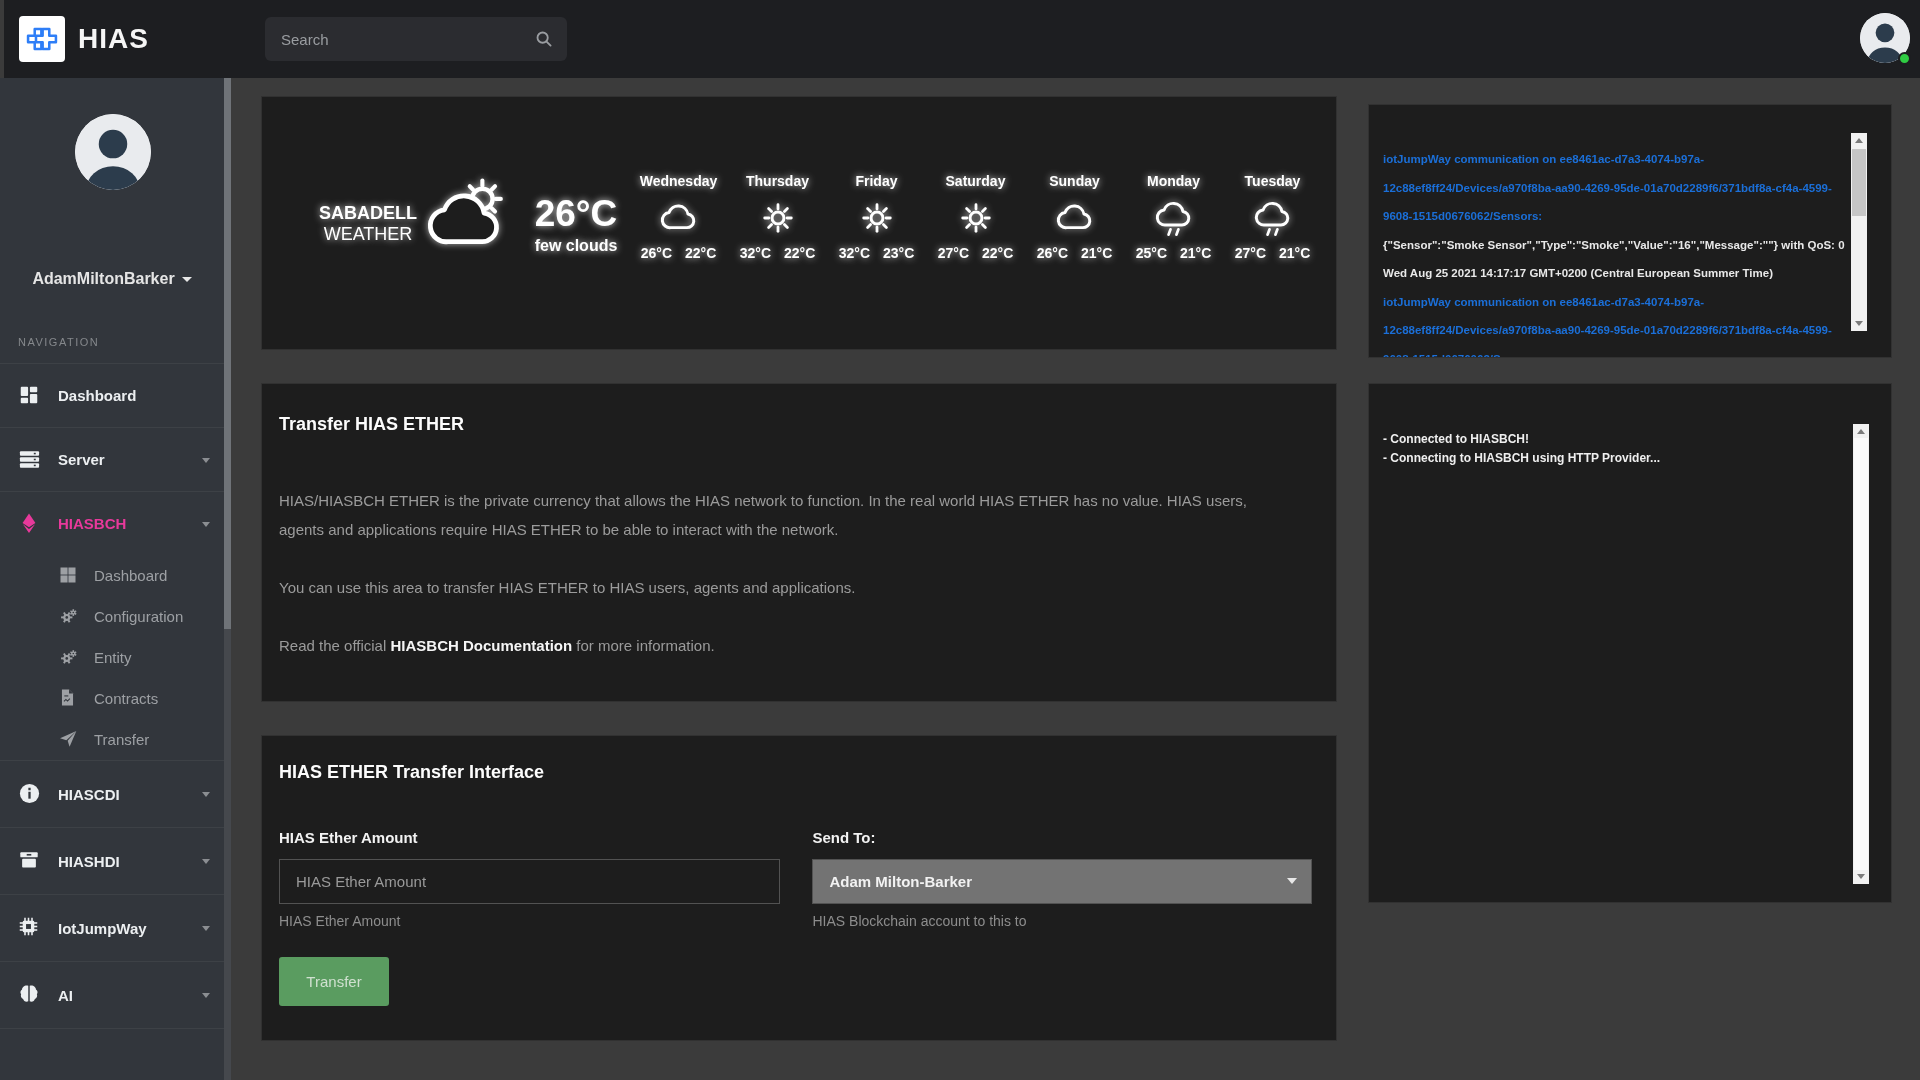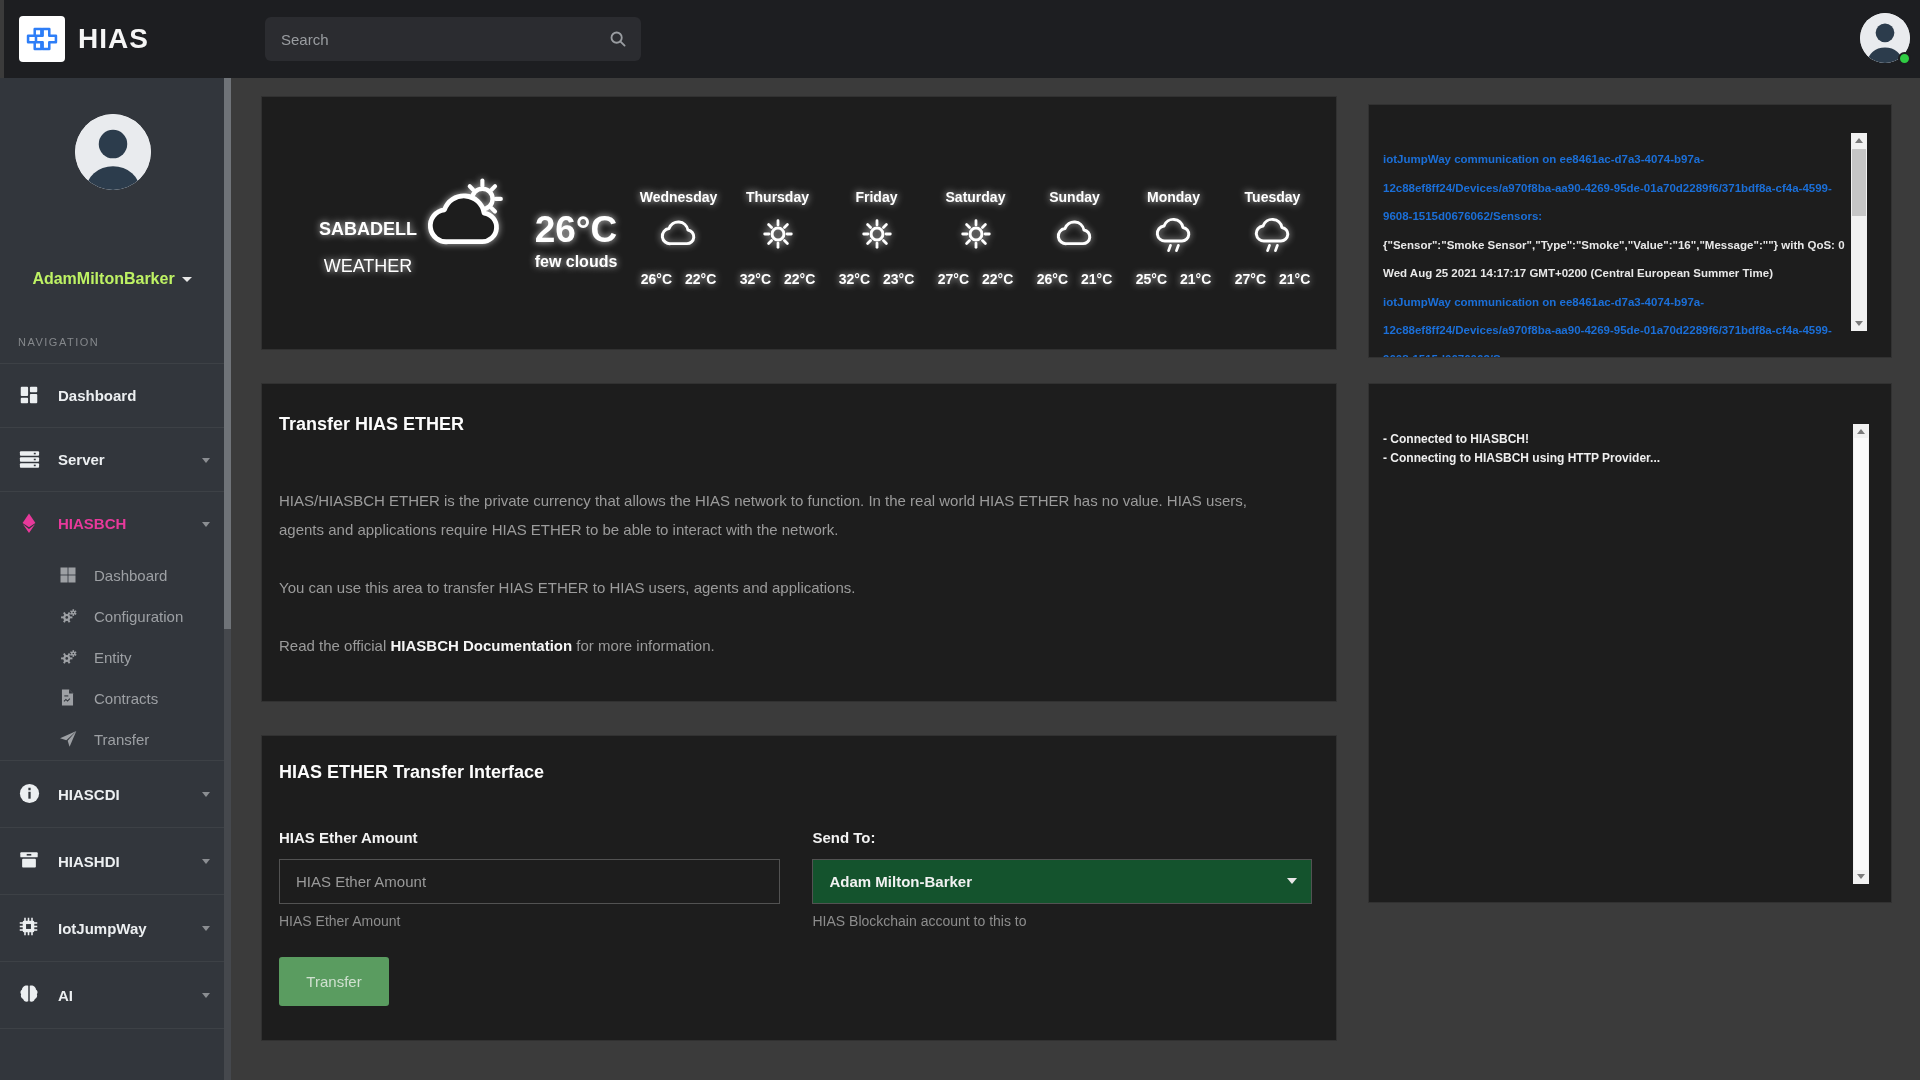--- a/index.html
+++ b/index.html
@@ -6,38 +6,38 @@
   html,body { width:1920px; height:1080px; overflow:hidden; background:#3b3b3b;
     font-family:"Liberation Sans", sans-serif; }
   #app { position:relative; width:1920px; height:1080px; background:#3b3b3b; }
 
   
   #topbar { position:absolute; left:4px; top:0; width:1920px; height:78px; background:#1d1e21; z-index:5; }
   .logo-box { position:absolute; left:15px; top:16px; width:46px; height:46px; background:#ffffff; border-radius:4px;
     display:flex; align-items:center; justify-content:center; }
   .brand { position:absolute; left:74px; top:0; height:78px; line-height:78px; color:#f5f5f5;
     font-size:28px; font-weight:bold; letter-spacing:1px; }
-  .searchbar { position:absolute; left:261px; top:17px; width:376px; height:44px; background:#2b2c30;
+  .searchbar { position:absolute; left:261px; top:17px; width:302px; height:44px; background:#2b2c30;
     border-radius:6px; display:flex; align-items:center; }
   .searchbar input { flex:1; height:100%; background:transparent; border:none; outline:none;
     color:#cfd2d6; font-size:15px; padding:0 10px 0 16px; font-family:"Liberation Sans", sans-serif; }
   .searchbar input::placeholder { color:#9a9da1; }
   .search-icon { width:22px; height:22px; margin-right:12px; }
   .top-avatar { position:absolute; right:14px; top:13px; width:50px; height:50px; border-radius:50%;
     background:#e9ebee; overflow:hidden; cursor:pointer; }
   .status-dot { position:absolute; right:13px; top:52px; width:13px; height:13px; border-radius:50%;
     background:#2fcc43; border:2px solid #1d1e21; z-index:6; }
 
   
   #sidebar { position:absolute; left:0; top:78px; width:231px; height:1002px; background:#32363c; overflow:hidden; }
   #sidebar-scrollbar { position:absolute; right:0; top:0; width:7px; height:100%; background:#45484d; }
   #sidebar-scrollbar .thumb { position:absolute; top:0; left:0; width:7px; height:55%; background:#6f7378; }
   .side-avatar { position:absolute; left:75px; top:36px; width:76px; height:76px; border-radius:50%;
     background:#e9ebee; overflow:hidden; cursor:pointer; }
-  .side-user { position:absolute; left:0; top:192px; width:224px; text-align:center; color:#bef264;
+  .side-user { position:absolute; left:0; top:192px; width:224px; text-align:center; color:#e5e5e5;
     font-size:16px; font-weight:bold; cursor:pointer; }
   .caret-down { display:inline-block; width:0; height:0; border-left:5px solid transparent;
     border-right:5px solid transparent; border-top:5px solid #e8e8e8; margin-left:7px; vertical-align:middle; }
   .nav-section-label { position:absolute; left:18px; top:258px; color:#85888c; font-size:11px; letter-spacing:1.5px; }
   #nav { position:absolute; left:0; top:285px; width:224px; }
   .nav-item { position:relative; height:64px; display:flex; align-items:center; padding-left:18px;
     border-top:1px solid rgba(255,255,255,0.055); cursor:pointer; color:#eceff1; }
   .nav-item .nav-icon { width:24px; height:24px; margin-right:16px; flex:0 0 auto; }
   .nav-item .nav-text { font-size:15px; font-weight:bold; }
   .nav-item.pink { color:#e8399b; }
@@ -47,21 +47,21 @@
   .sub-item { height:41px; display:flex; align-items:center; padding-left:58px; cursor:pointer; color:#9da0a4; }
   .sub-item .nav-icon { width:22px; height:22px; margin-right:14px; flex:0 0 auto; }
   .sub-item .nav-text { font-size:15px; }
   .grp { height:67px; }
 
   
   .panel { position:absolute; background:#1d1d1d; border:1px solid rgba(255,255,255,0.09); }
 
   
   #weather-panel { left:261px; top:96px; width:1076px; height:254px; }
-  .wx-glow-t { text-shadow:0 0 7px rgba(255,255,255,0.8); color:#ffffff;margin-top:16px; }
+  .wx-glow-t { text-shadow:0 0 7px rgba(255,255,255,0.8); color:#ffffff; }
   .wx-ico { filter:drop-shadow(0 0 3.5px rgba(255,255,255,0.65)); }
   .wx-loc { position:absolute; left:40px; top:106px; width:132px; text-align:center; }
   .wx-loc .l1 { font-size:18px; font-weight:bold; }
   .wx-loc .l2 { font-size:18px; }
   .wx-now-icon { position:absolute; left:164px; top:78px; width:82px; height:82px; }
   .wx-now { position:absolute; left:258px; top:96px; width:112px; text-align:center; }
   .wx-now .t { font-size:37px; font-weight:bold; }
   .wx-now .d { font-size:16px; font-weight:bold; margin-top:2px; }
   .wx-forecast { position:absolute; left:367px; top:76px; display:flex; }
   .wx-col { width:99px; text-align:center; }
@@ -93,21 +93,21 @@
   
   #form-panel { left:261px; top:735px; width:1076px; height:306px; padding:26px 24px 0 17px; }
   .form-cols { display:flex; margin-top:46px; }
   .fcol-left { width:507px; }
   .fcol-right { width:505px; margin-left:32px; }
   .flabel { color:#f2f2f2; font-size:15px; font-weight:bold; }
   .ctrl { margin-top:13px; width:100%; height:45px; background:#1d1d1d; border:1px solid #525252;
     color:#dddddd; font-size:15px; padding:0 16px; font-family:"Liberation Sans", sans-serif; outline:none; }
   .ctrl::placeholder { color:#9a9a9a; }
   .select-wrap { position:relative; margin-top:13px; }
-  .select-wrap select { width:100%; height:45px; background:#14532d; border:1px solid #525252;
+  .select-wrap select { width:100%; height:45px; background:#737373; border:1px solid #525252;
     color:#f2f2f2; font-size:15px; font-weight:bold; padding:0 16px; appearance:none; -webkit-appearance:none;
     font-family:"Liberation Sans", sans-serif; outline:none; cursor:pointer; }
   .select-arrow { position:absolute; right:15px; top:19px; width:0; height:0; pointer-events:none;
     border-left:5px solid transparent; border-right:5px solid transparent; border-top:6px solid #e8e8e8; }
   .fhelp { margin-top:9px; color:#8d8d8d; font-size:14px; }
   .btn-transfer { margin-top:28px; width:110px; height:49px; background:#5a9c60; border:none; border-radius:3px;
     color:#cfe0cf; font-size:15px; cursor:pointer; font-family:"Liberation Sans", sans-serif; }
 
   
   #bch-panel { left:1368px; top:383px; width:524px; height:520px; padding:46px 56px 0 14px; overflow:hidden; }

